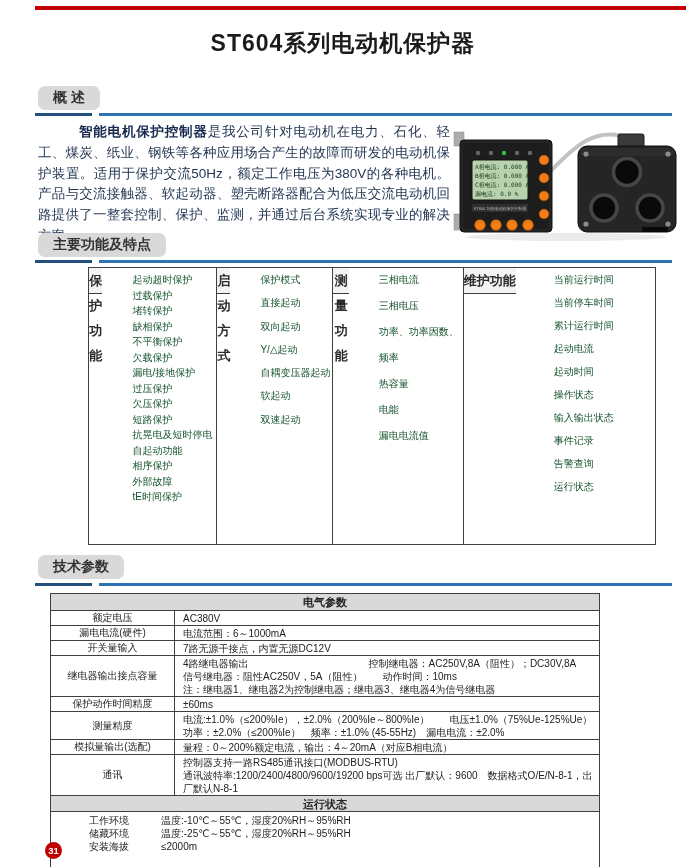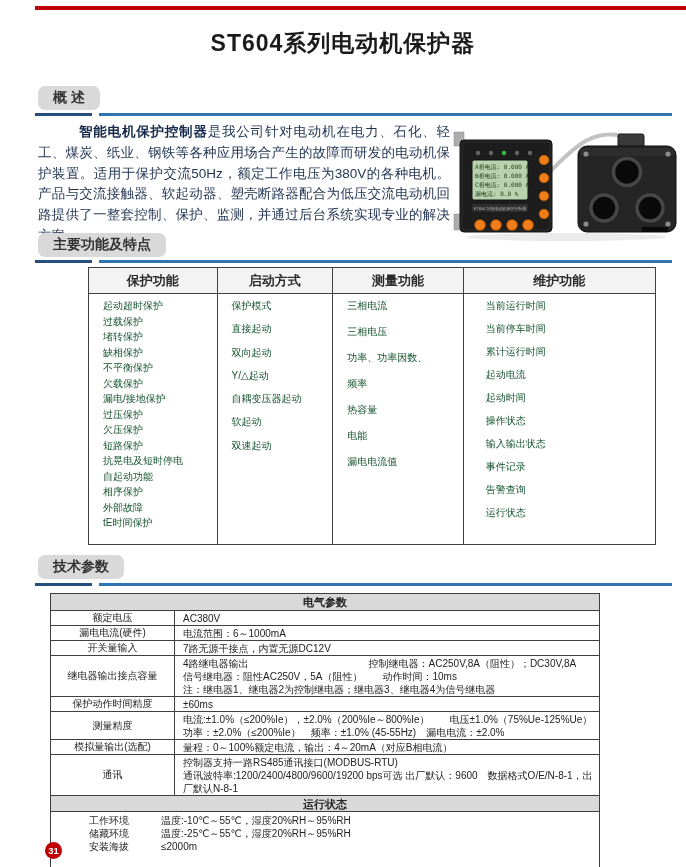--- a/index.html
+++ b/index.html
@@ -37,21 +37,21 @@
   .overview-text{position:absolute;left:38px;top:122px;width:412px;
     font-size:13.5px;line-height:20.8px;text-align:justify;text-indent:28px;
     color:var(--body-text,#1f3250);}
   .overview-text b{color:#15294d;margin-left:13px;}
 
   .photo-wrap{position:absolute;left:446px;top:126px;width:240px;height:118px;}
 
   
   .features-table{position:absolute;left:88px;top:267px;width:568px;height:278px;
     border:1px solid var(--table-border,#3f3f3f);display:flex;}
-  .feat-col{display:flex;flex-direction:column;border-right:1px solid var(--table-border,#3f3f3f);}
+  .feat-col{display:flex;flex-direction:row;border-right:1px solid var(--table-border,#3f3f3f);gap:16px;}
   .feat-col:last-child{border-right:none;}
   .fcol-0{width:129px;}.fcol-1{width:116px;}.fcol-2{width:131px;}.fcol-3{width:192px;}
   .feat-header{height:26px;line-height:25px;text-align:center;font-size:13px;font-weight:700;
     color:#2b2b2b;background:#f3f3f3;border-bottom:1px solid var(--table-border,#3f3f3f);}
   .feat-body{padding:4px 4px 0 14px;flex:1;}
   .fcol-3 .feat-body{padding-left:22px;}
   .feat-item{font-size:10px;color:#14532d;line-height:15.5px;white-space:nowrap;}
   .fcol-1 .feat-item{margin-bottom:7.8px;}
   .fcol-2 .feat-item{margin-bottom:10.5px;}
   .fcol-3 .feat-item{margin-bottom:7.5px;}
@@ -258,21 +258,21 @@
       <div class="tech-row">
     <div class="tech-label">测量精度</div>
     <div class="tech-lines">
           <div class="tech-line">电流:±1.0%（≤200%Ie），±2.0%（200%Ie～800%Ie）　　电压±1.0%（75%Ue-125%Ue）</div>
           <div class="tech-line">功率：±2.0%（≤200%Ie）　频率：±1.0% (45-55Hz)　漏电电流：±2.0%</div>
         </div>
   </div>
       <div class="tech-row">
     <div class="tech-label">模拟量输出(选配)</div>
     <div class="tech-lines">
-          <div class="tech-line">量程：0～100%额定电流，输出：4～20mA（对应B相电流）</div>
+          <div class="tech-line">量程：0～200%额定电流，输出：4～20mA（对应B相电流）</div>
         </div>
   </div>
       <div class="tech-row">
     <div class="tech-label">通讯</div>
     <div class="tech-lines">
           <div class="tech-line">控制器支持一路RS485通讯接口(MODBUS-RTU)</div>
           <div class="tech-line">通讯波特率:1200/2400/4800/9600/19200 bps可选 出厂默认：9600　数据格式O/E/N-8-1，出厂默认N-8-1</div>
         </div>
   </div>
     </div>

